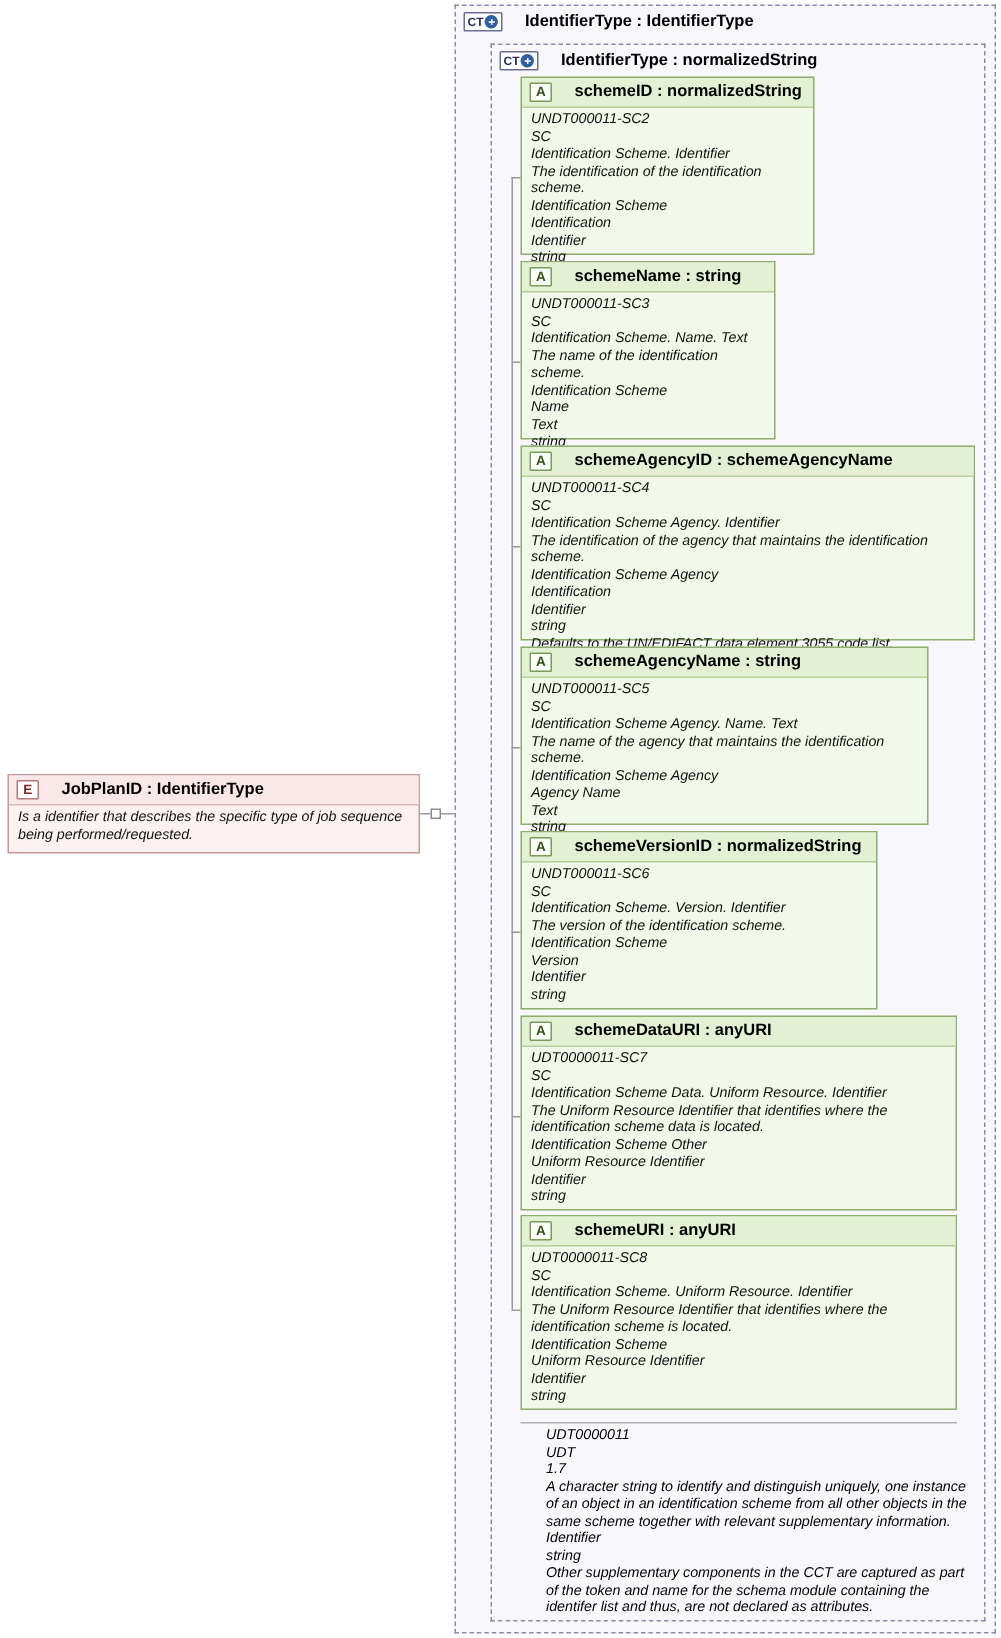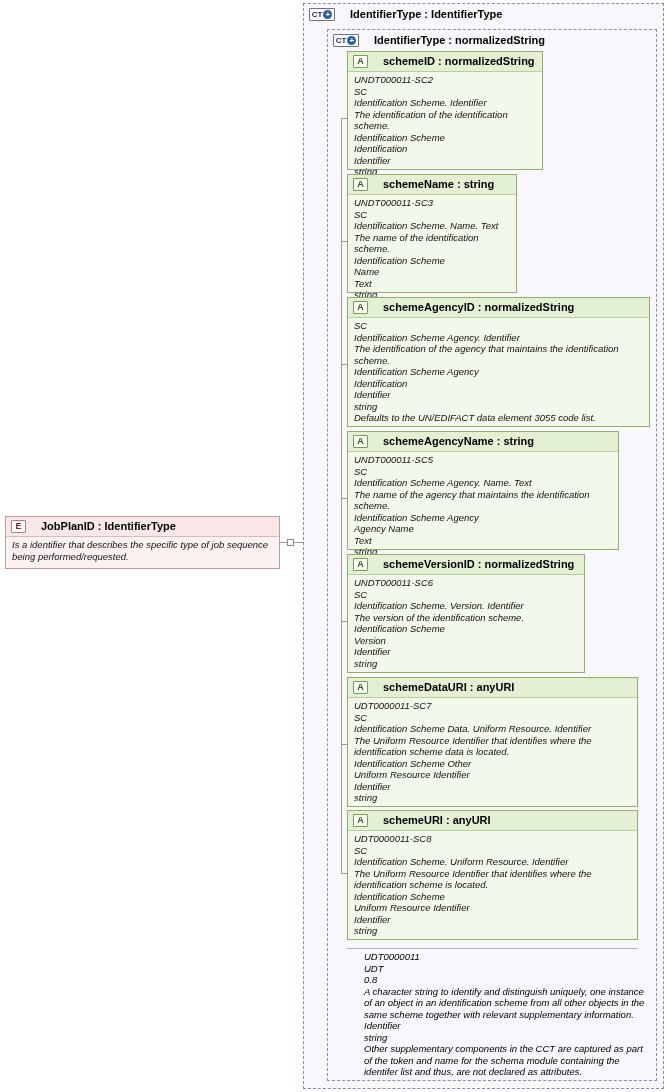--- a/index.html
+++ b/index.html
@@ -210,23 +210,24 @@
     <div>Name</div>
     <div>Text</div>
     <div>string</div>
   </div>
 </div>
 <div class="line hline" style="left:341px; top:241px; width:6px;"></div>
 
 <div class="node attr" style="left:347px; top:297px; width:303px; height:130px;">
   <div class="node-head">
     <span class="badge">A</span>
-    <span class="title">schemeAgencyID : normalizedString</span>
-  </div>
-  <div class="docbody">
+    <span class="title">schemeAgencyID : schemeAgencyName</span>
+  </div>
+  <div class="docbody">
+    <div>UNDT000011-SC4</div>
     <div>SC</div>
     <div>Identification Scheme Agency. Identifier</div>
     <div>The identification of the agency that maintains the identification scheme.</div>
     <div>Identification Scheme Agency</div>
     <div>Identification</div>
     <div>Identifier</div>
     <div>string</div>
     <div>Defaults to the UN/EDIFACT data element 3055 code list.</div>
   </div>
 </div>
@@ -302,21 +303,21 @@
     <div>string</div>
   </div>
 </div>
 <div class="line hline" style="left:341px; top:873px; width:6px;"></div>
 
 <div class="sep" style="left:347px; top:948px; width:291px;"></div>
 
 <div class="plaindoc" style="left:364px; top:951px; width:285px;">
   <div>UDT0000011</div>
   <div>UDT</div>
-  <div>0.8</div>
+  <div>1.7</div>
   <div>A character string to identify and distinguish uniquely, one instance of an object in an identification scheme from all other objects in the same scheme together with relevant supplementary information.</div>
   <div>Identifier</div>
   <div>string</div>
   <div>Other supplementary components in the CCT are captured as part of the token and name for the schema module containing the identifer list and thus, are not declared as attributes.</div>
 </div>
 
 <div class="node elem" style="left:5px; top:516px; width:275px; height:53px;">
   <div class="node-head">
     <span class="badge">E</span>
     <span class="title">JobPlanID : IdentifierType</span>

